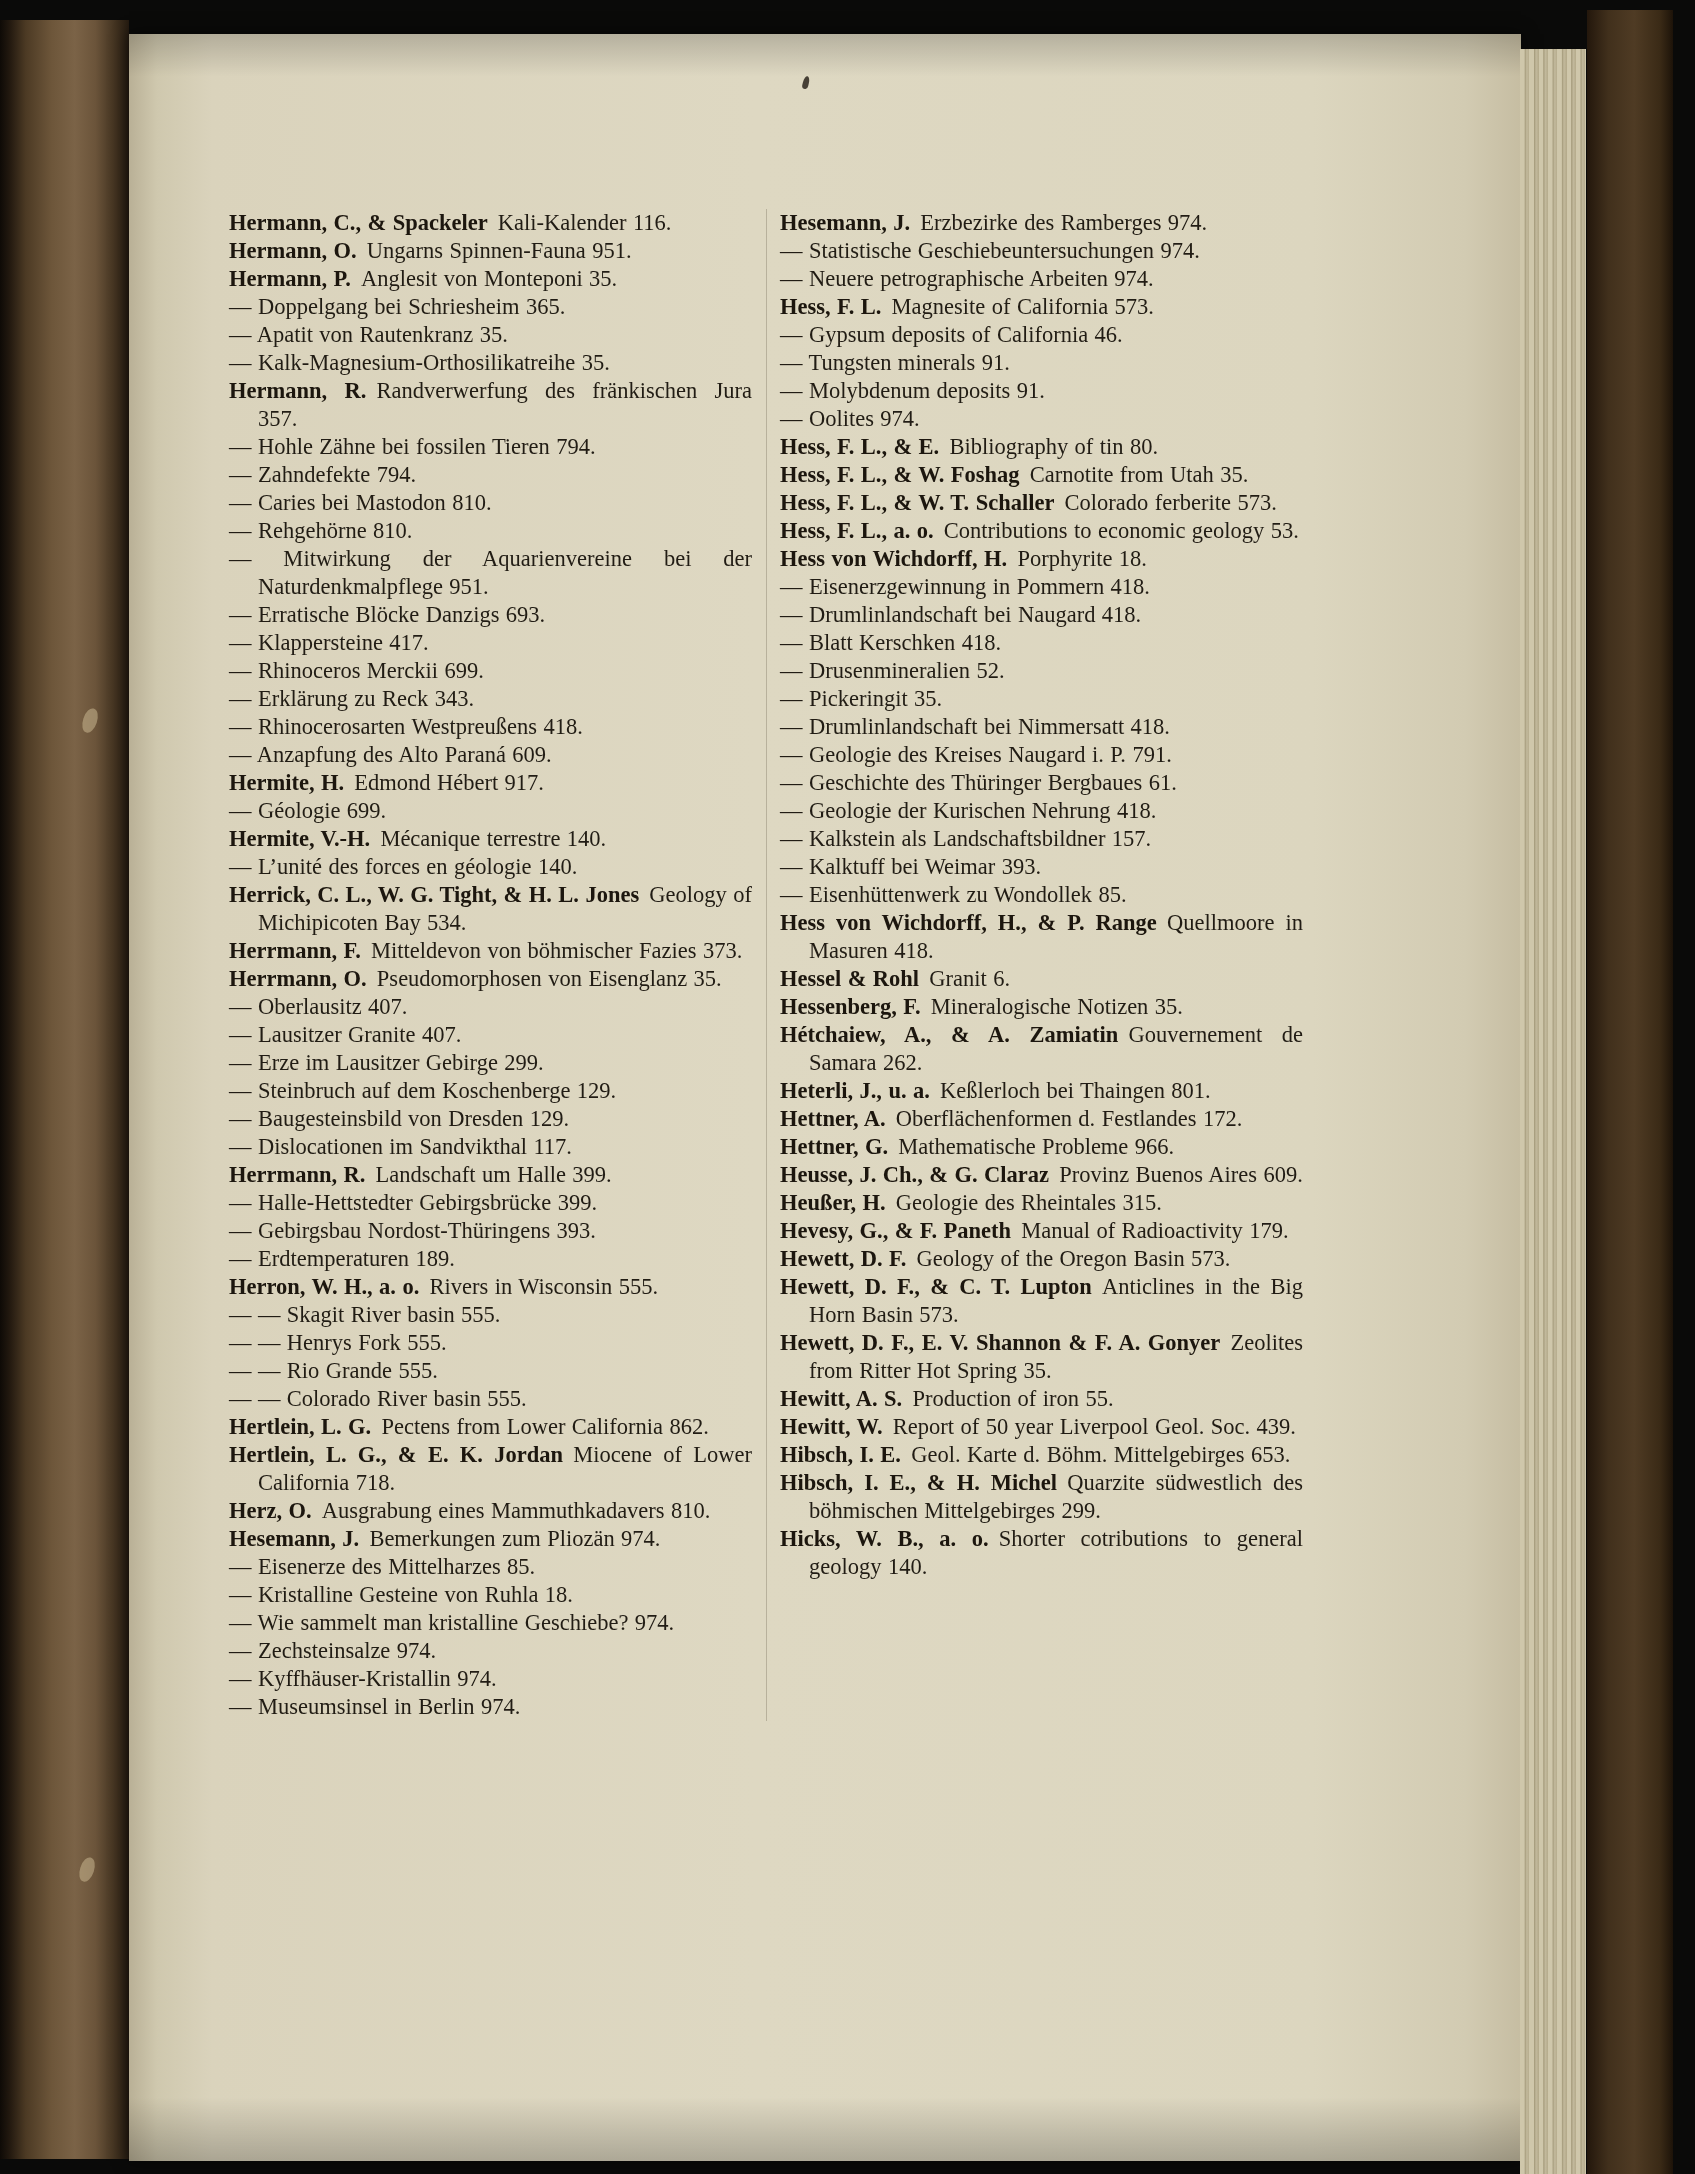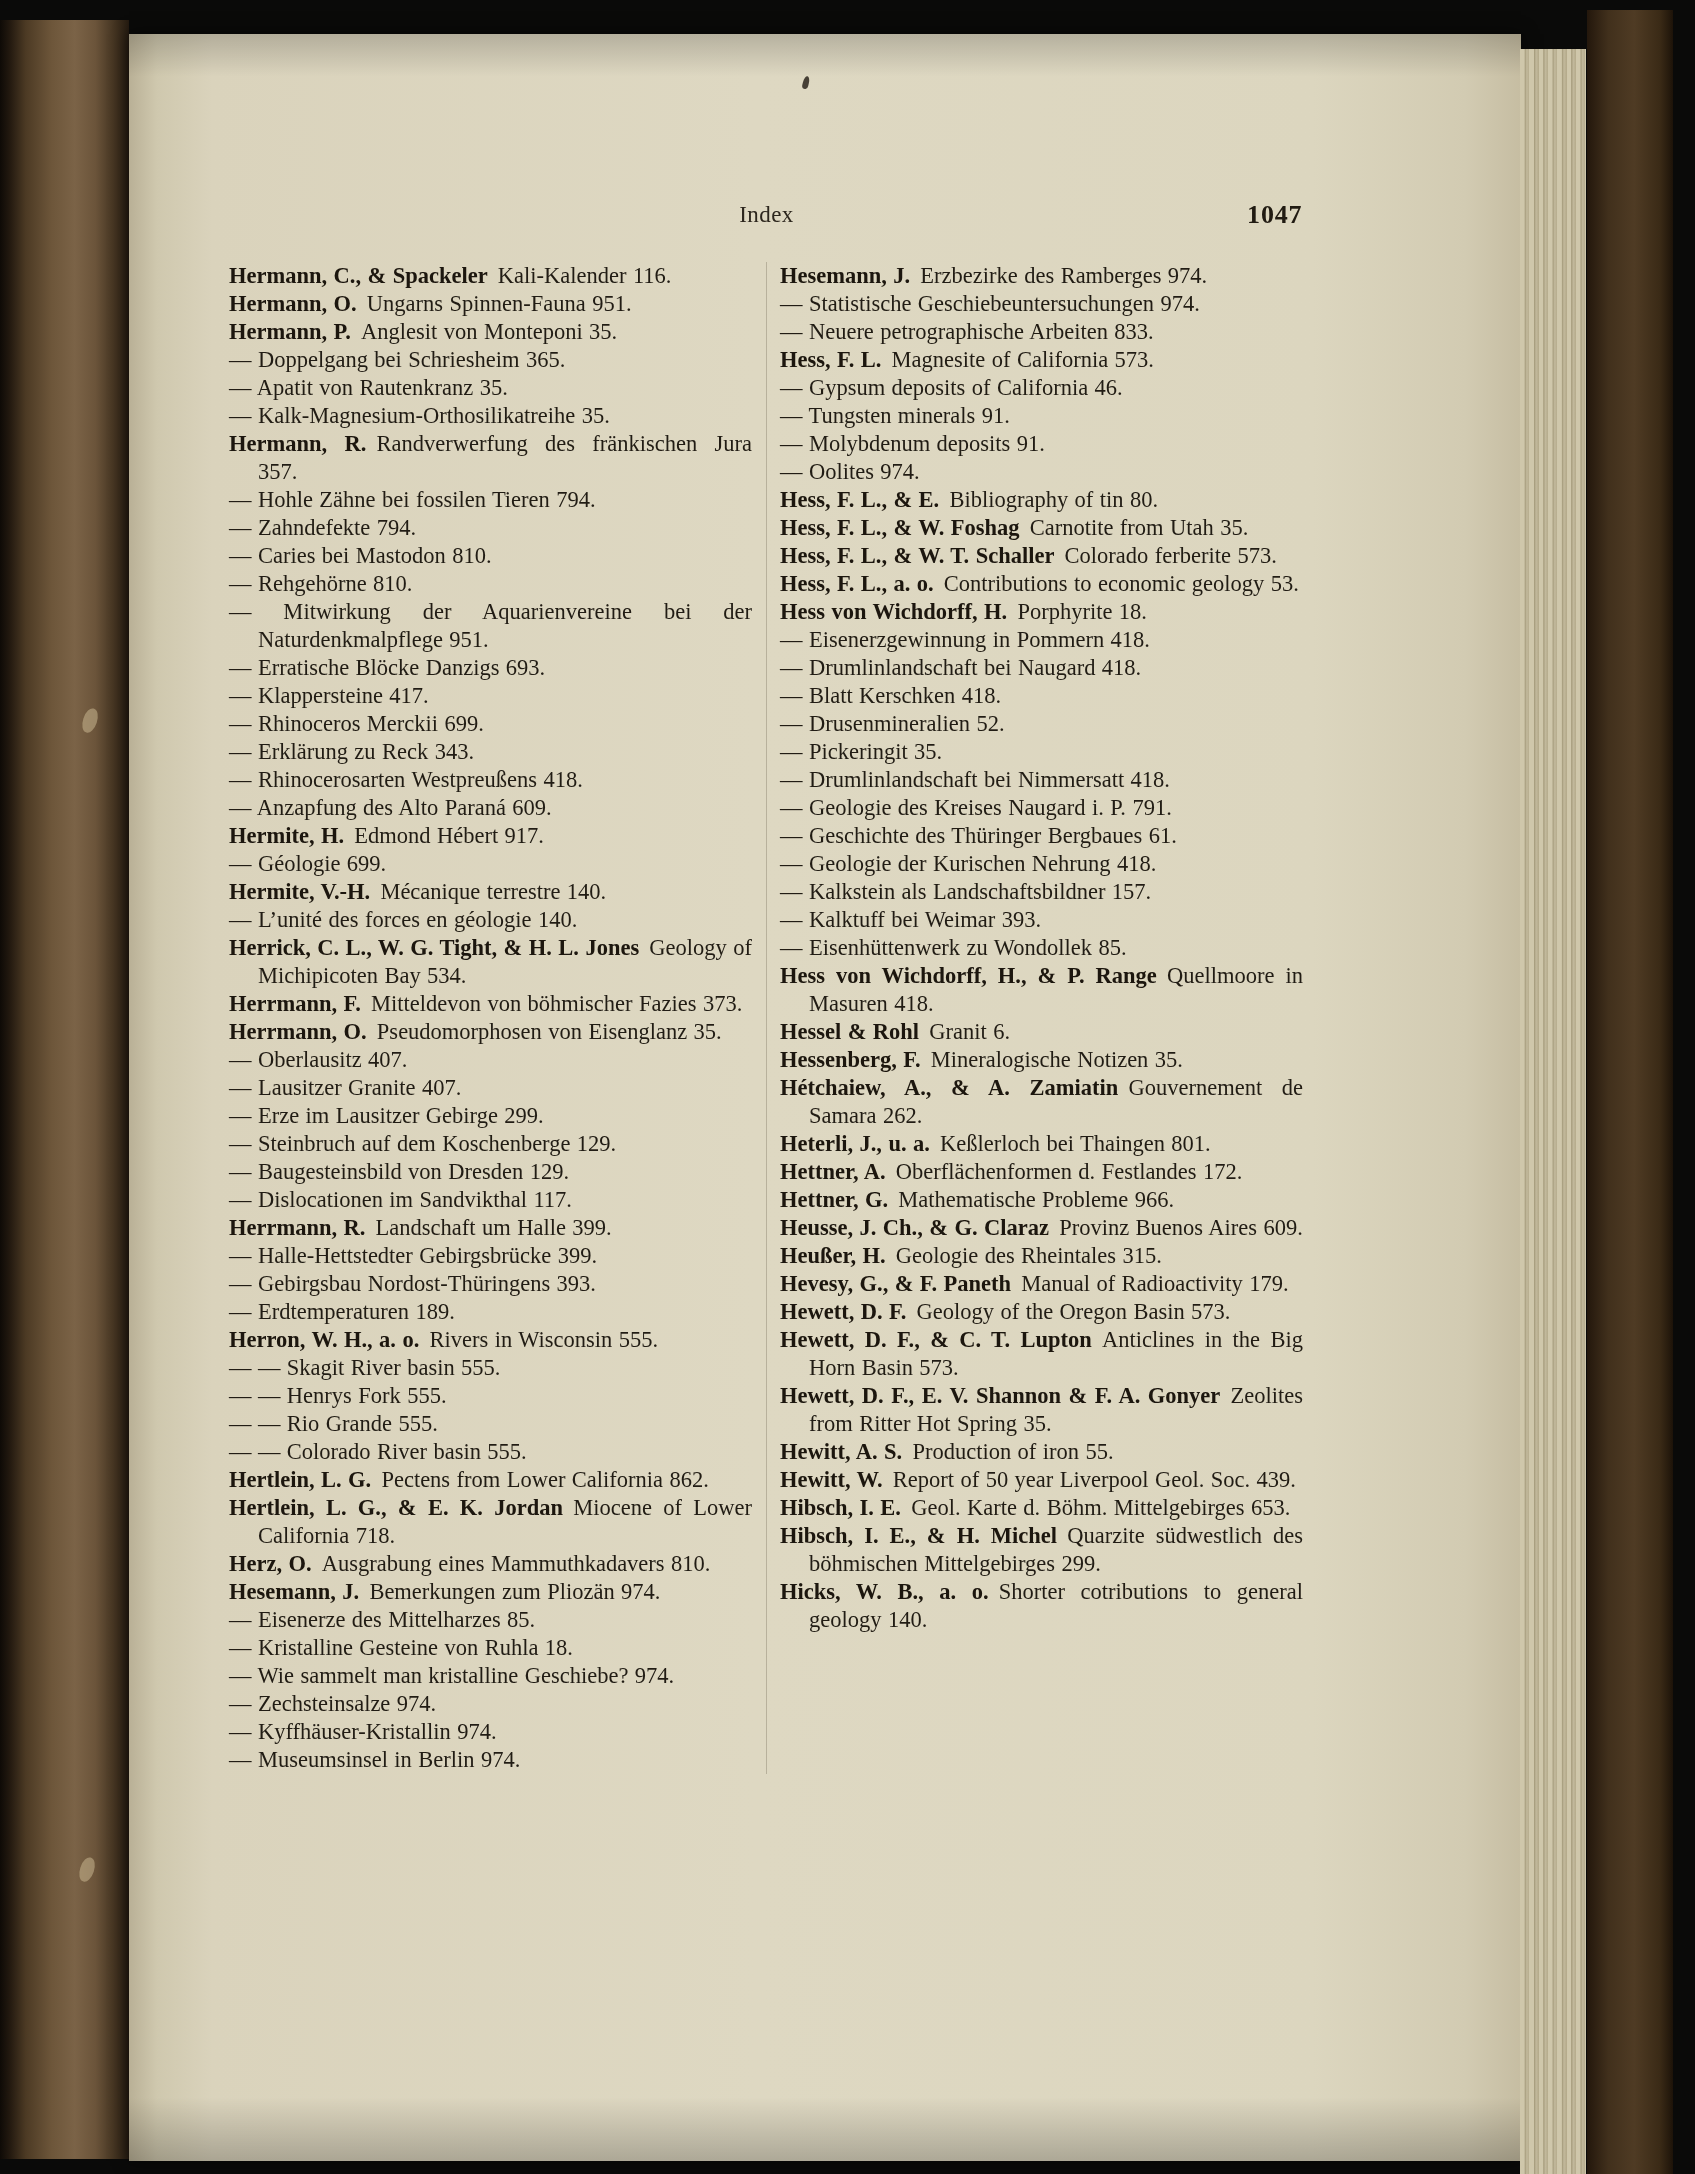--- a/index.html
+++ b/index.html
@@ -80,24 +80,20 @@
 <div class="scene">
 
   <div class="binding">
     <div class="stitch" style="left:83px;top:688px;"></div>
     <div class="stitch" style="left:80px;top:1837px;"></div>
   </div>
 
   <div class="paper">
     <div class="textblock">
 
-      <div class="header">
-        <span class="title">Index</span>
-        <span class="pagenum">1047</span>
-      </div>
 
       <div class="columns">
         <div class="col" id="col-left">
             <div class="entry"><b>Hermann, C., &amp; Spackeler</b><span>Kali-Kalender 116.</span></div>
             <div class="entry"><b>Hermann, O.</b><span>Ungarns Spinnen-Fauna 951.</span></div>
             <div class="entry"><b>Hermann, P.</b><span>Anglesit von Monteponi 35.</span></div>
             <div class="entry"><span>— Doppelgang bei Schriesheim 365.</span></div>
             <div class="entry"><span>— Apatit von Rautenkranz 35.</span></div>
             <div class="entry"><span>— Kalk-Magnesium-Orthosilikatreihe 35.</span></div>
             <div class="entry"><b>Hermann, R.</b><span>Randverwerfung des fränkischen Jura 357.</span></div>
@@ -142,21 +138,21 @@
             <div class="entry"><span>— Kristalline Gesteine von Ruhla 18.</span></div>
             <div class="entry"><span>— Wie sammelt man kristalline Geschiebe? 974.</span></div>
             <div class="entry"><span>— Zechsteinsalze 974.</span></div>
             <div class="entry"><span>— Kyffhäuser-Kristallin 974.</span></div>
             <div class="entry"><span>— Museumsinsel in Berlin 974.</span></div>
           </div>
         <div class="divider"></div>
         <div class="col" id="col-right">
             <div class="entry"><b>Hesemann, J.</b><span>Erzbezirke des Ramberges 974.</span></div>
             <div class="entry"><span>— Statistische Geschiebeuntersuchungen 974.</span></div>
-            <div class="entry"><span>— Neuere petrographische Arbeiten 833.</span></div>
+            <div class="entry"><span>— Neuere petrographische Arbeiten 974.</span></div>
             <div class="entry"><b>Hess, F. L.</b><span>Magnesite of California 573.</span></div>
             <div class="entry"><span>— Gypsum deposits of California 46.</span></div>
             <div class="entry"><span>— Tungsten minerals 91.</span></div>
             <div class="entry"><span>— Molybdenum deposits 91.</span></div>
             <div class="entry"><span>— Oolites 974.</span></div>
             <div class="entry"><b>Hess, F. L., &amp; E.</b><span>Bibliography of tin 80.</span></div>
             <div class="entry"><b>Hess, F. L., &amp; W. Foshag</b><span>Carnotite from Utah 35.</span></div>
             <div class="entry"><b>Hess, F. L., &amp; W. T. Schaller</b><span>Colorado ferberite 573.</span></div>
             <div class="entry"><b>Hess, F. L., a. o.</b><span>Contributions to economic geology 53.</span></div>
             <div class="entry"><b>Hess von Wichdorff, H.</b><span>Porphyrite 18.</span></div>

